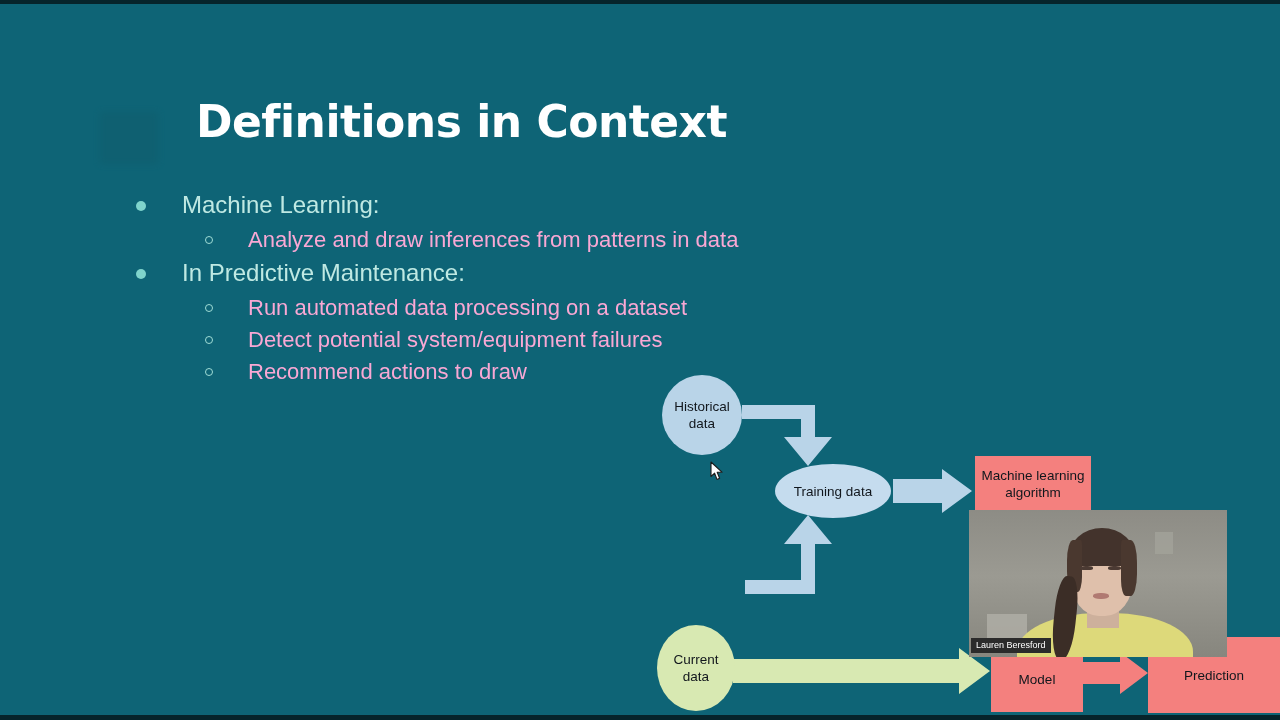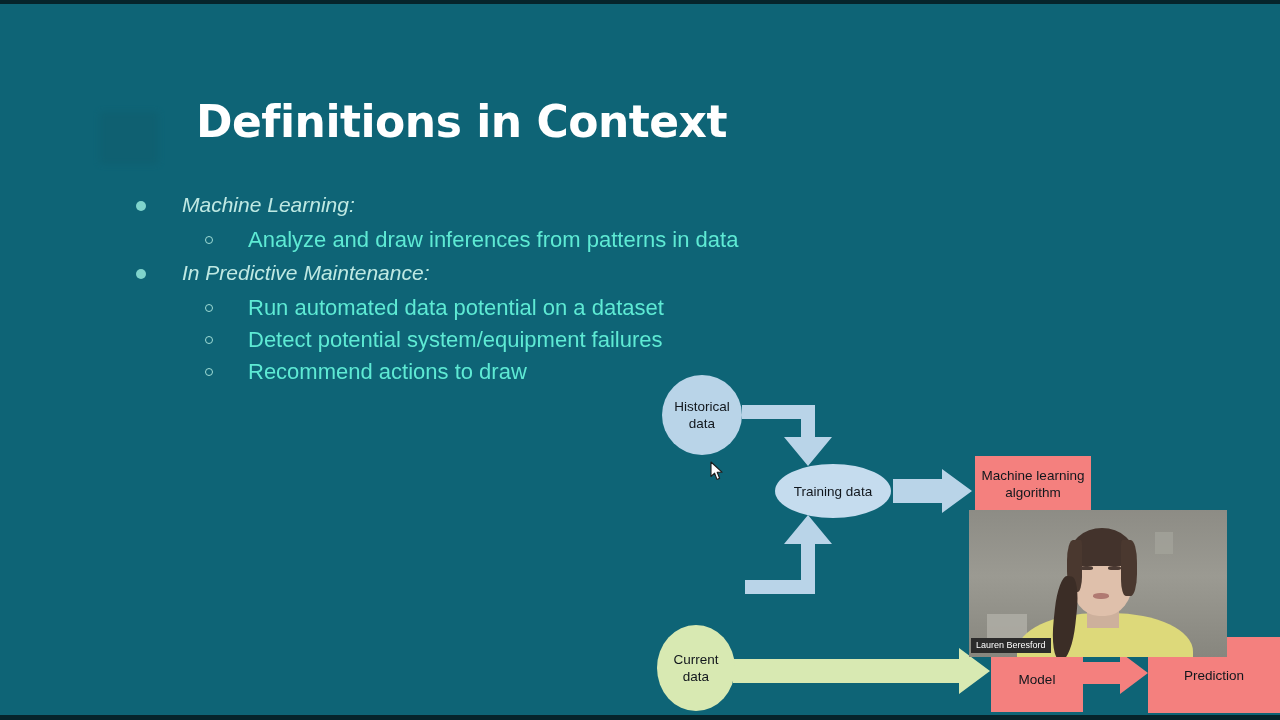--- a/index.html
+++ b/index.html
@@ -32,29 +32,29 @@
   .slide-title {
     position:absolute; left:196px; top:97px;
     font-size:44px; font-weight:bold; color:#ffffff;
     letter-spacing:-0.5px; line-height:1.15;
     font-family:"DejaVu Sans", sans-serif;
   }
 
   
   .bullets { position:absolute; left:136px; top:188px; width:760px; }
   .b1 {
-    position:relative; color:#bfe9e3; font-size:21px; line-height:34px;
-    padding-left:46px; margin-bottom:2px; white-space:nowrap;font-style:italic;
+    position:relative; color:#bfe9e3; font-size:24px; line-height:34px;
+    padding-left:46px; margin-bottom:2px; white-space:nowrap;
   }
   .b1 .mk {
     position:absolute; left:0; top:13px;
     width:10px; height:10px; border-radius:50%; background:#7fd4cc;
   }
   .b2 {
-    position:relative; color:#5eead4; font-size:22px; line-height:32px;
+    position:relative; color:#f9a8d4; font-size:22px; line-height:32px;
     padding-left:112px; white-space:nowrap;
   }
   .b2 .mk {
     position:absolute; left:69px; top:12px;
     width:8px; height:8px; border-radius:50%;
     border:1.4px solid #9fdcd5; background:transparent;
   }
 
   
   .diagram { position:absolute; left:0; top:0; width:1280px; height:720px; }
@@ -166,21 +166,21 @@
       <span class="mk"></span>
       <span>Analyze and draw inferences from patterns in data</span>
     </div>
 
     <div class="b1">
       <span class="mk"></span>
       <span>In Predictive Maintenance:</span>
     </div>
     <div class="b2">
       <span class="mk"></span>
-      <span>Run automated data potential on a dataset</span>
+      <span>Run automated data processing on a dataset</span>
     </div>
     <div class="b2">
       <span class="mk"></span>
       <span>Detect potential system/equipment failures</span>
     </div>
     <div class="b2">
       <span class="mk"></span>
       <span>Recommend actions to draw</span>
     </div>
   </div>

